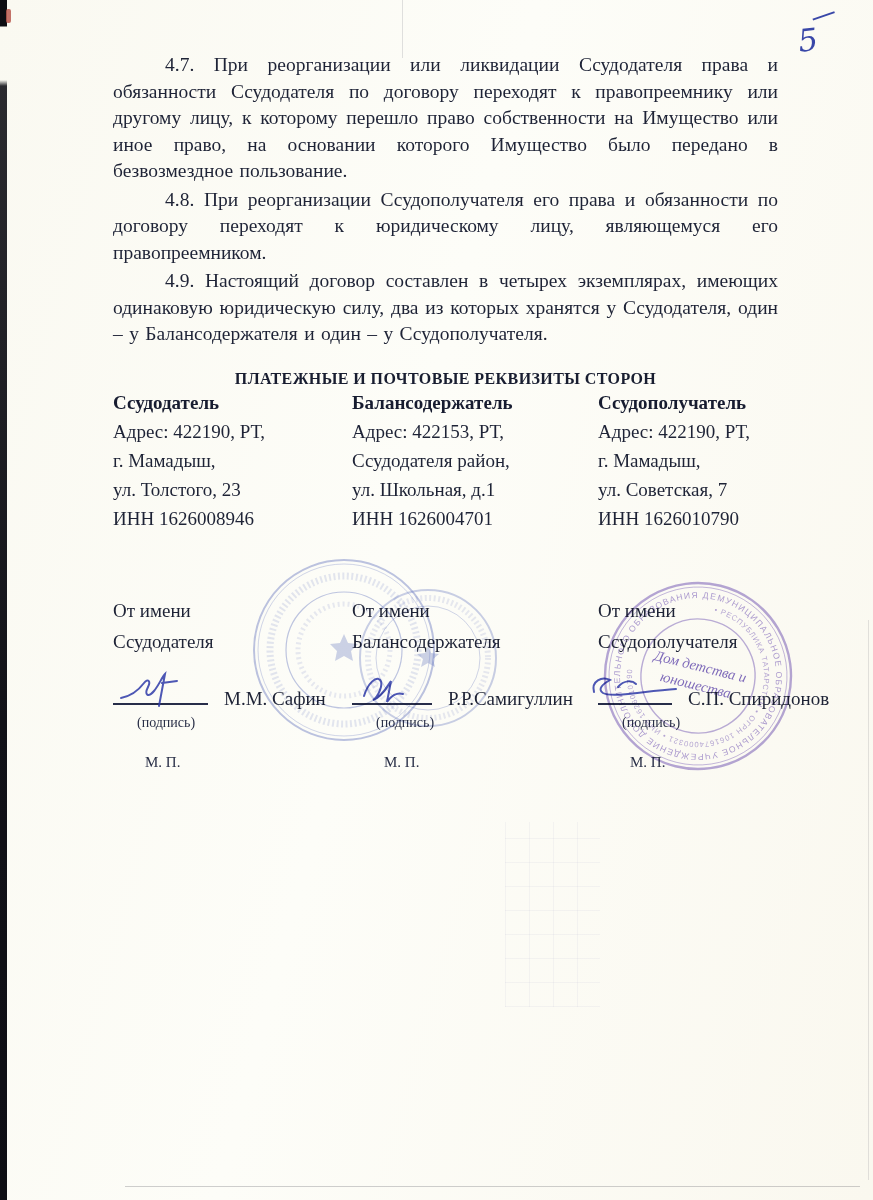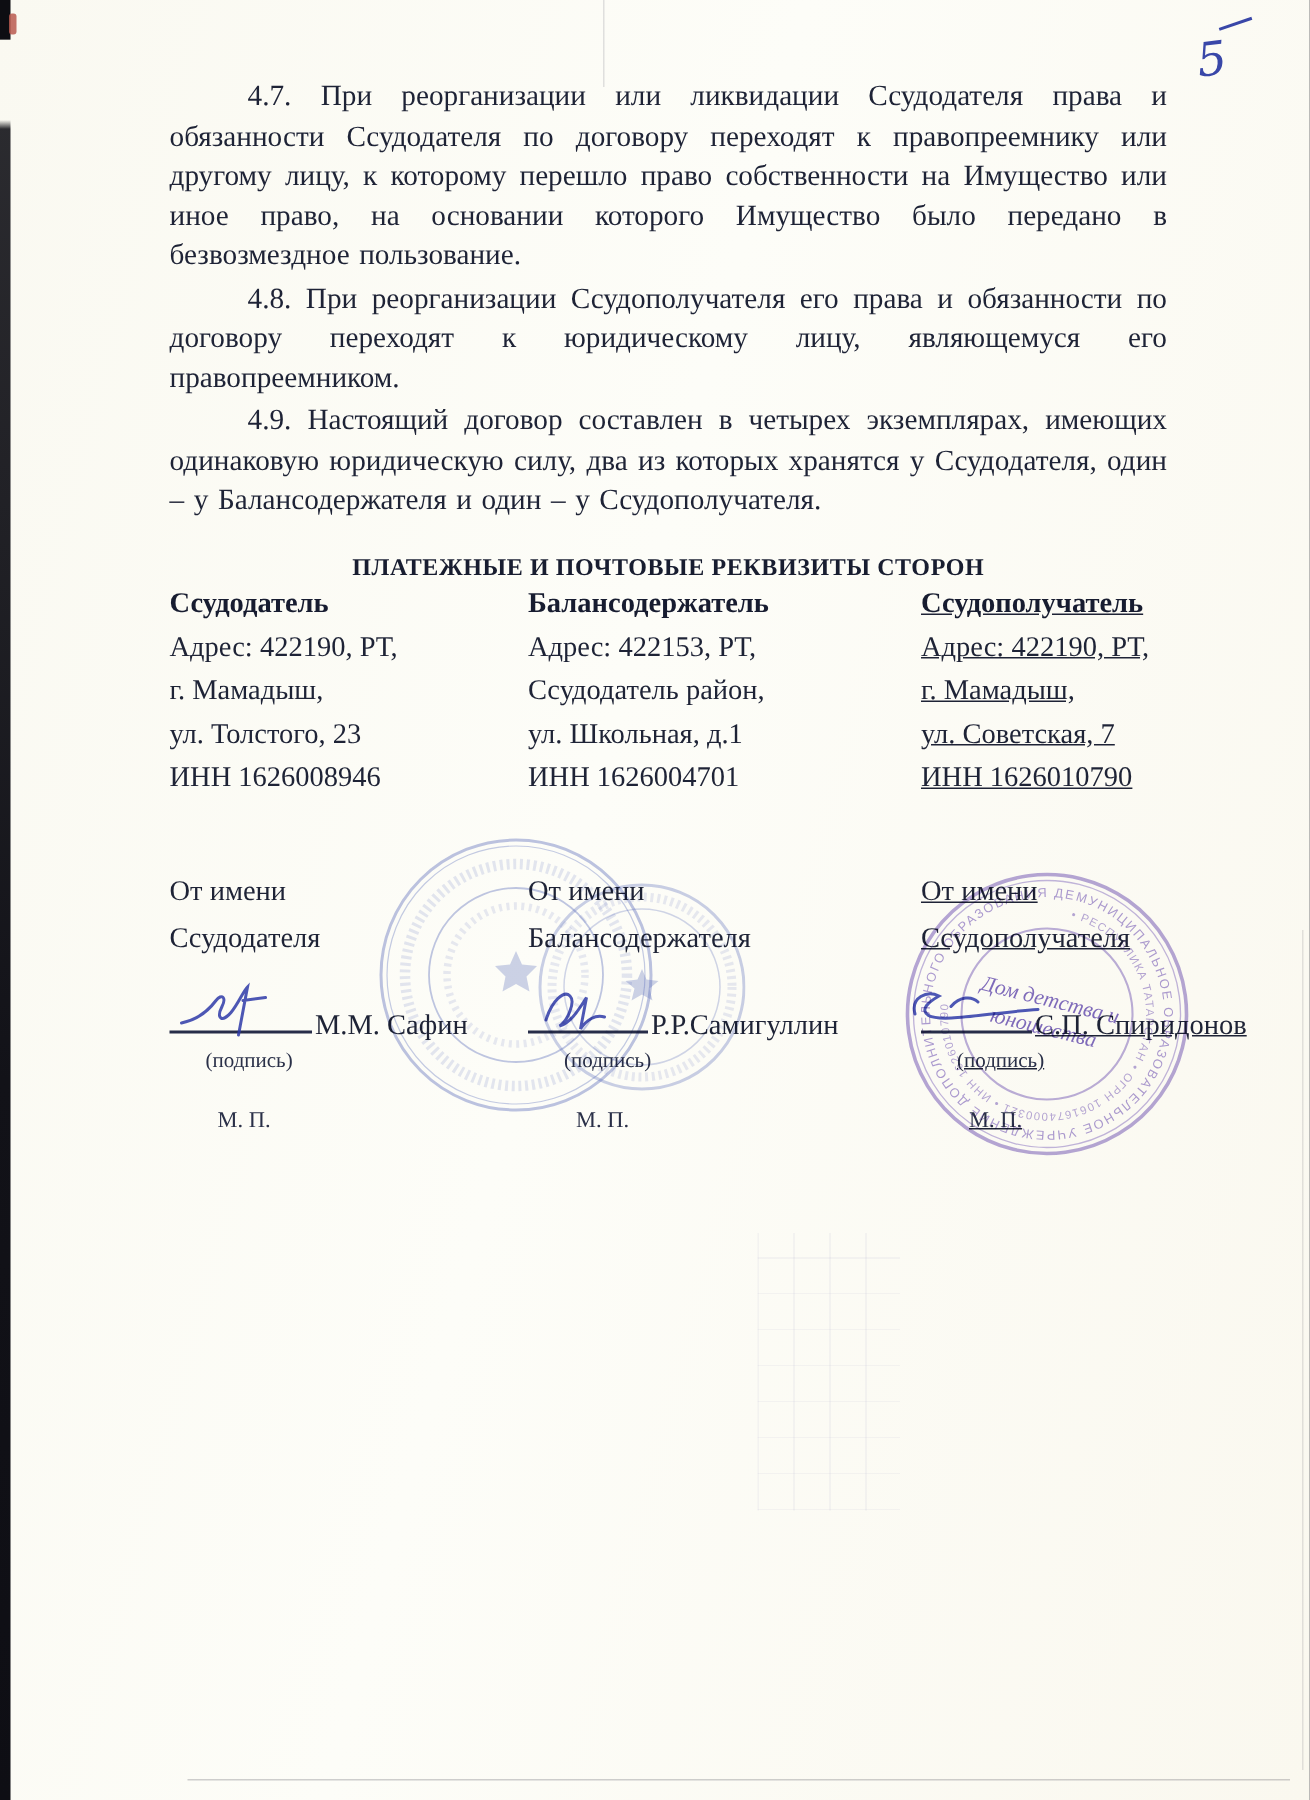--- a/index.html
+++ b/index.html
@@ -58,33 +58,33 @@
     margin: 22px 0 0 0;
     font-size: 16px; font-weight: bold; text-align: center;
     letter-spacing: .4px; color: #181d30;
   }
 
   
   .columns { position: absolute; left: 0; top: 388px; width: 873px; height: 430px; font-size: 19px; }
   .party { position: absolute; top: 0; line-height: 29px; }
   .party-1 { left: 113px; width: 232px; }
   .party-2 { left: 352px; width: 242px; }
-  .party-3 { left: 614px; width: 258px; text-decoration: underline; }
+  .party-3 { left: 598px; width: 258px; }
   .party-title { font-weight: bold; color: #171c30; }
   .addr { min-height: 150px; }
-  .from { margin-top: 12px; line-height: 31px; }
+  .from { margin-top: 28px; line-height: 31px; }
   .sig-row { margin-top: 27px; white-space: nowrap; position: relative; }
   .sig-rule {
     display: inline-block; vertical-align: baseline;
     border-bottom: 2px solid #272d49; height: 1em; position: relative;
   }
   .party-1 .sig-rule { width: 95px; }
   .party-2 .sig-rule { width: 80px; }
   .party-3 .sig-rule { width: 74px; }
-  .sig-name { margin-left: 2px; }
+  .sig-name { margin-left: 16px; }
   .sig-stroke { position: absolute; left: 4px; bottom: -9px; overflow: visible; }
   .sig-caption { font-size: 14px; margin-left: 24px; margin-top: 1px; line-height: 18px; color: #2a3048; }
   .seal-caption { font-size: 15px; margin-left: 32px; margin-top: 16px; color: #2a3048; }
 
   
   .stamp { position: absolute; mix-blend-mode: multiply; pointer-events: none; }
   .stamp-left  { left: 232px; top: 550px; width: 265px; height: 205px; }
   .stamp-right { left: 598px; top: 576px; width: 200px; height: 200px; transform: rotate(14deg); }
   .stamp text, .stamp textPath { font-family: "Liberation Sans", sans-serif; }
   .stamp .script { font-family: "Liberation Serif", serif; }
@@ -135,21 +135,21 @@
         </span><span class="sig-name">М.М. Сафин</span>
       </div>
       <div class="sig-caption">(подпись)</div>
       <div class="seal-caption">М. П.</div>
     </div>
 
     <div class="party party-2">
       <div class="party-title">Балансодержатель</div>
       <div class="addr">
         <div class="addr-line">Адрес: 422153, РТ,</div>
-        <div class="addr-line">Ссудодатель район,</div>
+        <div class="addr-line">Ссудодателя район,</div>
         <div class="addr-line">ул. Школьная, д.1</div>
         <div class="addr-line">ИНН 1626004701</div>
       </div>
       <div class="from">
         <div>От имени</div>
         <div>Балансодержателя</div>
       </div>
       <div class="sig-row">
         <span class="sig-rule">
           <svg class="sig-stroke" width="60" height="42">

